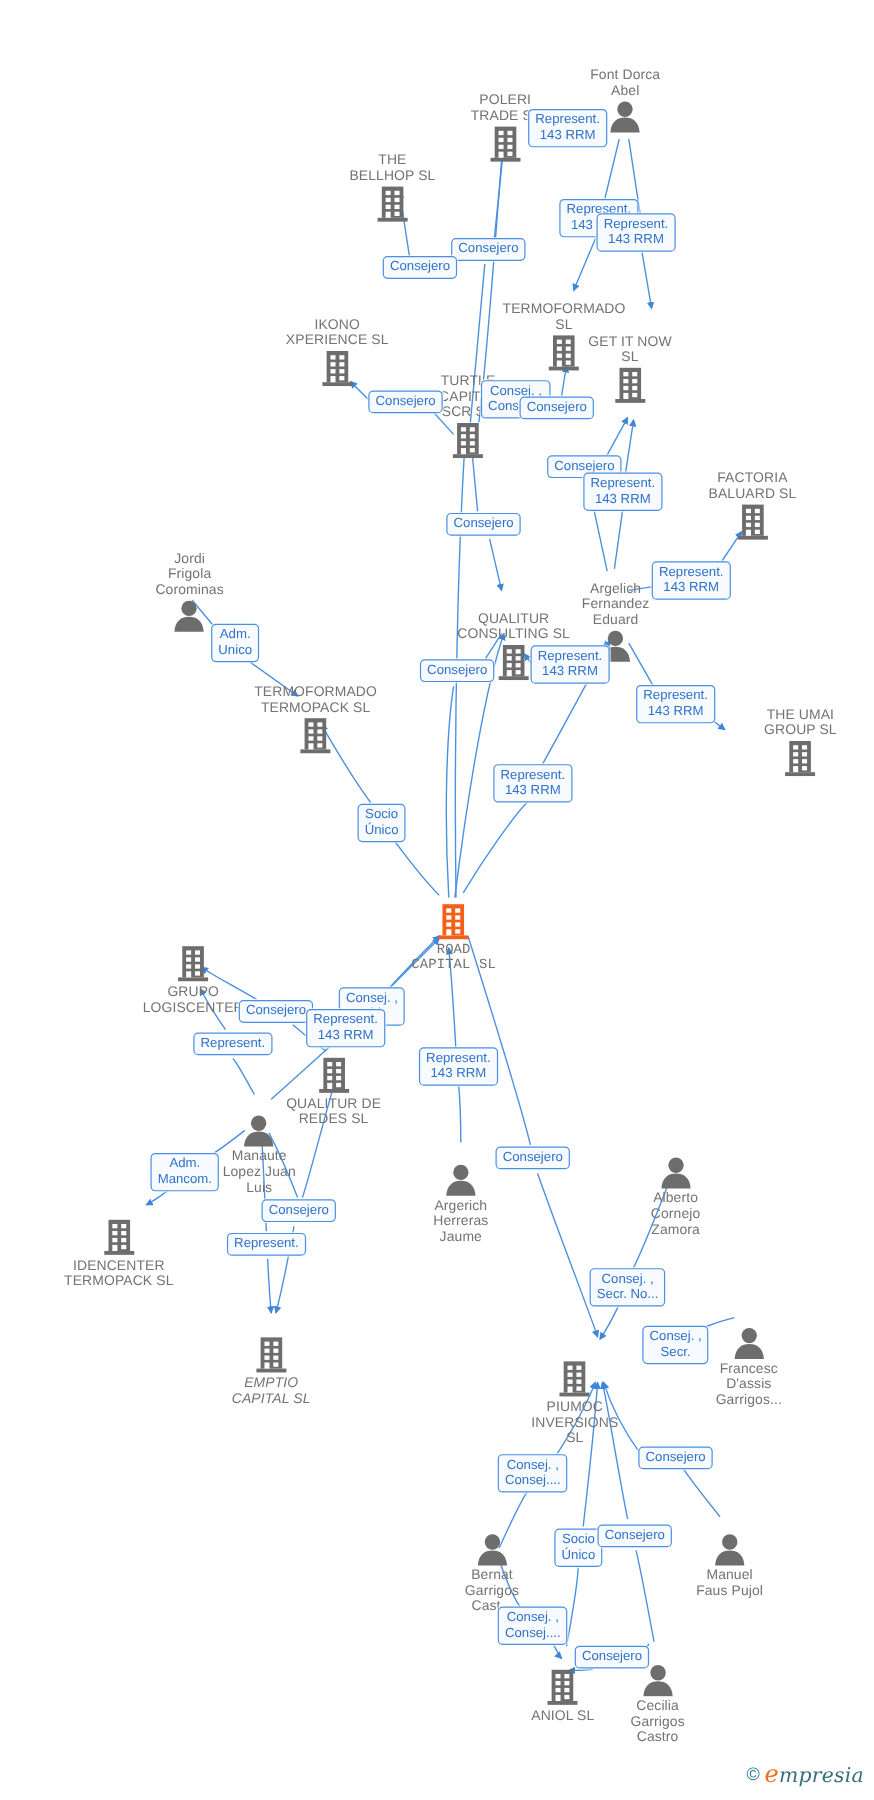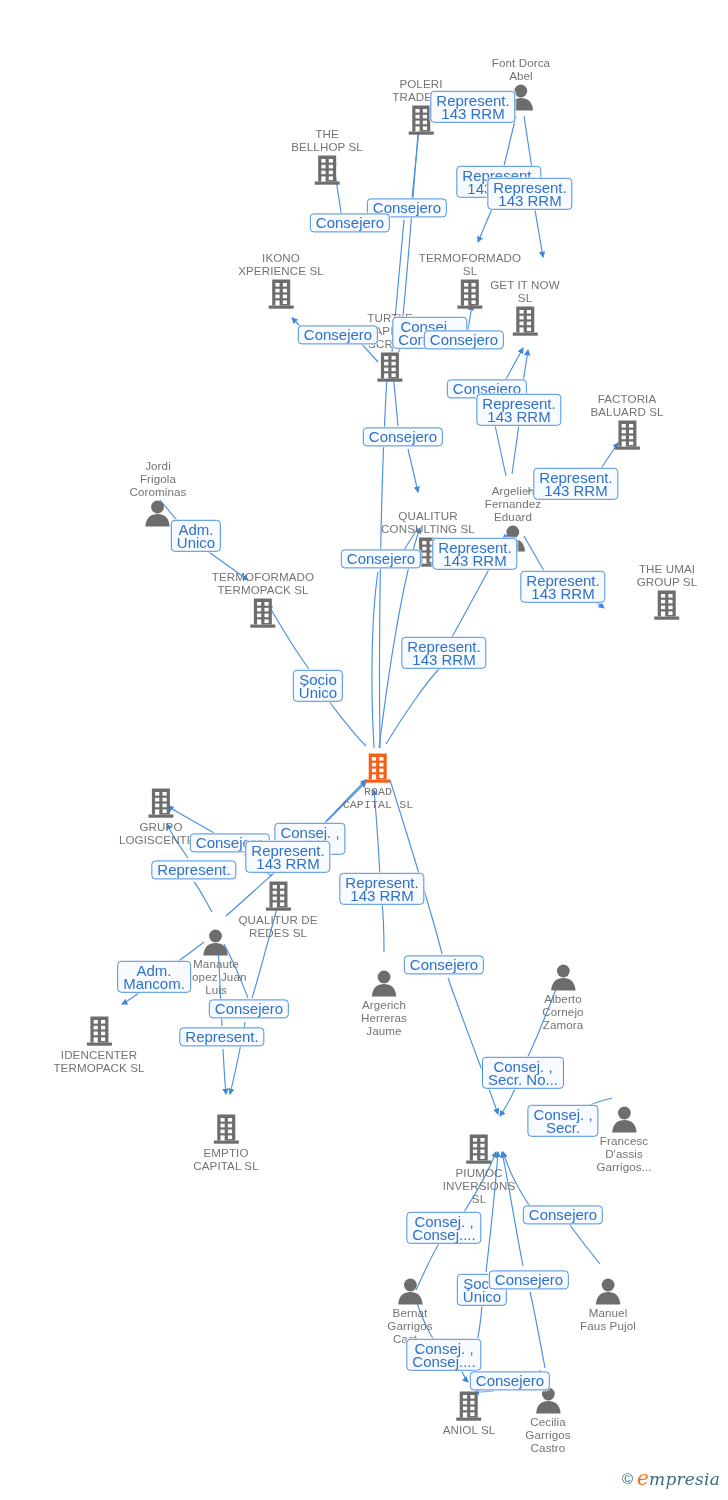--- a/index.html
+++ b/index.html
@@ -39,21 +39,21 @@
     margin-top:1px;
   }
   .node.caption-top .caption{margin-top:0;margin-bottom:1px;}
   .label{
     position:absolute;
     box-sizing:border-box;
     background:#f7fafe;
     border:1.4px solid #4a90e2;
     border-radius:4px;
     color:#2f72c8;
-    font-size:15px;
+    font-size:11px;
     line-height:13.2px;
     text-align:center;
     padding:2px 5px;
     white-space:pre-line;
     transform:translate(-50%,-50%);
     box-shadow:0 0 0 1px rgba(255,255,255,.65);
   }
   .watermark{
     position:absolute;
     right:8px;bottom:10px;
@@ -186,21 +186,21 @@
           </svg></span>
       </div>
       <div class="node caption-top" style="left: 521px; top: 56px;">
         <span class="caption">Font Dorca
 Abel</span>
         <span class="glyph"><svg width="28" height="28" viewBox="0 0 28 28" xmlns="http://www.w3.org/2000/svg">
             <circle cx="14" cy="8" r="6.4" fill="#6D6D6D"></circle>
             <path d="M1.8 27.5 C2.4 18.4 7.6 15 14 15 C20.4 15 25.6 18.4 26.2 27.5 Z" fill="#6D6D6D"></path>
           </svg></span>
       </div>
-      <div class="node caption-top" style="left: 281px; top: 251px;">
+      <div class="node caption-top" style="left: 281px; top: 264px;">
         <span class="caption">IKONO
 XPERIENCE  SL</span>
         <span class="glyph"><svg width="28" height="32" viewBox="0 0 28 32" xmlns="http://www.w3.org/2000/svg">
             <rect x="5" y="1.5" width="18" height="26" fill="#6D6D6D"></rect>
             <rect x="1.5" y="27.5" width="25" height="3.2" fill="#6D6D6D"></rect>
             <rect x="8.2" y="5" width="4.2" height="3.6" fill="#fff"></rect>
             <rect x="15.6" y="5" width="4.2" height="3.6" fill="#fff"></rect>
             <rect x="8.2" y="10.8" width="4.2" height="3.6" fill="#fff"></rect>
             <rect x="15.6" y="10.8" width="4.2" height="3.6" fill="#fff"></rect>
             <rect x="8.2" y="16.6" width="4.2" height="3.6" fill="#fff"></rect>
@@ -317,21 +317,21 @@
             <rect x="8.2" y="5" width="4.2" height="3.6" fill="#fff"></rect>
             <rect x="15.6" y="5" width="4.2" height="3.6" fill="#fff"></rect>
             <rect x="8.2" y="10.8" width="4.2" height="3.6" fill="#fff"></rect>
             <rect x="15.6" y="10.8" width="4.2" height="3.6" fill="#fff"></rect>
             <rect x="8.2" y="16.6" width="4.2" height="3.6" fill="#fff"></rect>
             <rect x="15.6" y="16.6" width="4.2" height="3.6" fill="#fff"></rect>
             <rect x="8.2" y="22.4" width="4.2" height="5.1" fill="#fff"></rect>
             <rect x="15.6" y="22.4" width="4.2" height="3.6" fill="#fff"></rect>
           </svg></span>
       </div>
-      <div class="node caption-top" style="left: 620px; top: 562px; margin-left: 47px;">
+      <div class="node caption-top" style="left: 620px; top: 589px; margin-left: 47px;">
         <span class="caption">THE UMAI
 GROUP  SL</span>
         <span class="glyph"><svg width="28" height="32" viewBox="0 0 28 32" xmlns="http://www.w3.org/2000/svg">
             <rect x="5" y="1.5" width="18" height="26" fill="#6D6D6D"></rect>
             <rect x="1.5" y="27.5" width="25" height="3.2" fill="#6D6D6D"></rect>
             <rect x="8.2" y="5" width="4.2" height="3.6" fill="#fff"></rect>
             <rect x="15.6" y="5" width="4.2" height="3.6" fill="#fff"></rect>
             <rect x="8.2" y="10.8" width="4.2" height="3.6" fill="#fff"></rect>
             <rect x="15.6" y="10.8" width="4.2" height="3.6" fill="#fff"></rect>
             <rect x="8.2" y="16.6" width="4.2" height="3.6" fill="#fff"></rect>
@@ -406,21 +406,21 @@
             <rect x="8.2" y="10.8" width="4.2" height="3.6" fill="#fff"></rect>
             <rect x="15.6" y="10.8" width="4.2" height="3.6" fill="#fff"></rect>
             <rect x="8.2" y="16.6" width="4.2" height="3.6" fill="#fff"></rect>
             <rect x="15.6" y="16.6" width="4.2" height="3.6" fill="#fff"></rect>
             <rect x="8.2" y="22.4" width="4.2" height="5.1" fill="#fff"></rect>
             <rect x="15.6" y="22.4" width="4.2" height="3.6" fill="#fff"></rect>
           </svg></span>
         <span class="caption">IDENCENTER
 TERMOPACK SL</span>
       </div>
-      <div class="node" style="left: 226px; top: 1113px;">
+      <div class="node" style="left: 226px; top: 1113px; font-style: italic;">
         <span class="glyph"><svg width="28" height="32" viewBox="0 0 28 32" xmlns="http://www.w3.org/2000/svg">
             <rect x="5" y="1.5" width="18" height="26" fill="#6D6D6D"></rect>
             <rect x="1.5" y="27.5" width="25" height="3.2" fill="#6D6D6D"></rect>
             <rect x="8.2" y="5" width="4.2" height="3.6" fill="#fff"></rect>
             <rect x="15.6" y="5" width="4.2" height="3.6" fill="#fff"></rect>
             <rect x="8.2" y="10.8" width="4.2" height="3.6" fill="#fff"></rect>
             <rect x="15.6" y="10.8" width="4.2" height="3.6" fill="#fff"></rect>
             <rect x="8.2" y="16.6" width="4.2" height="3.6" fill="#fff"></rect>
             <rect x="15.6" y="16.6" width="4.2" height="3.6" fill="#fff"></rect>
             <rect x="8.2" y="22.4" width="4.2" height="5.1" fill="#fff"></rect>

